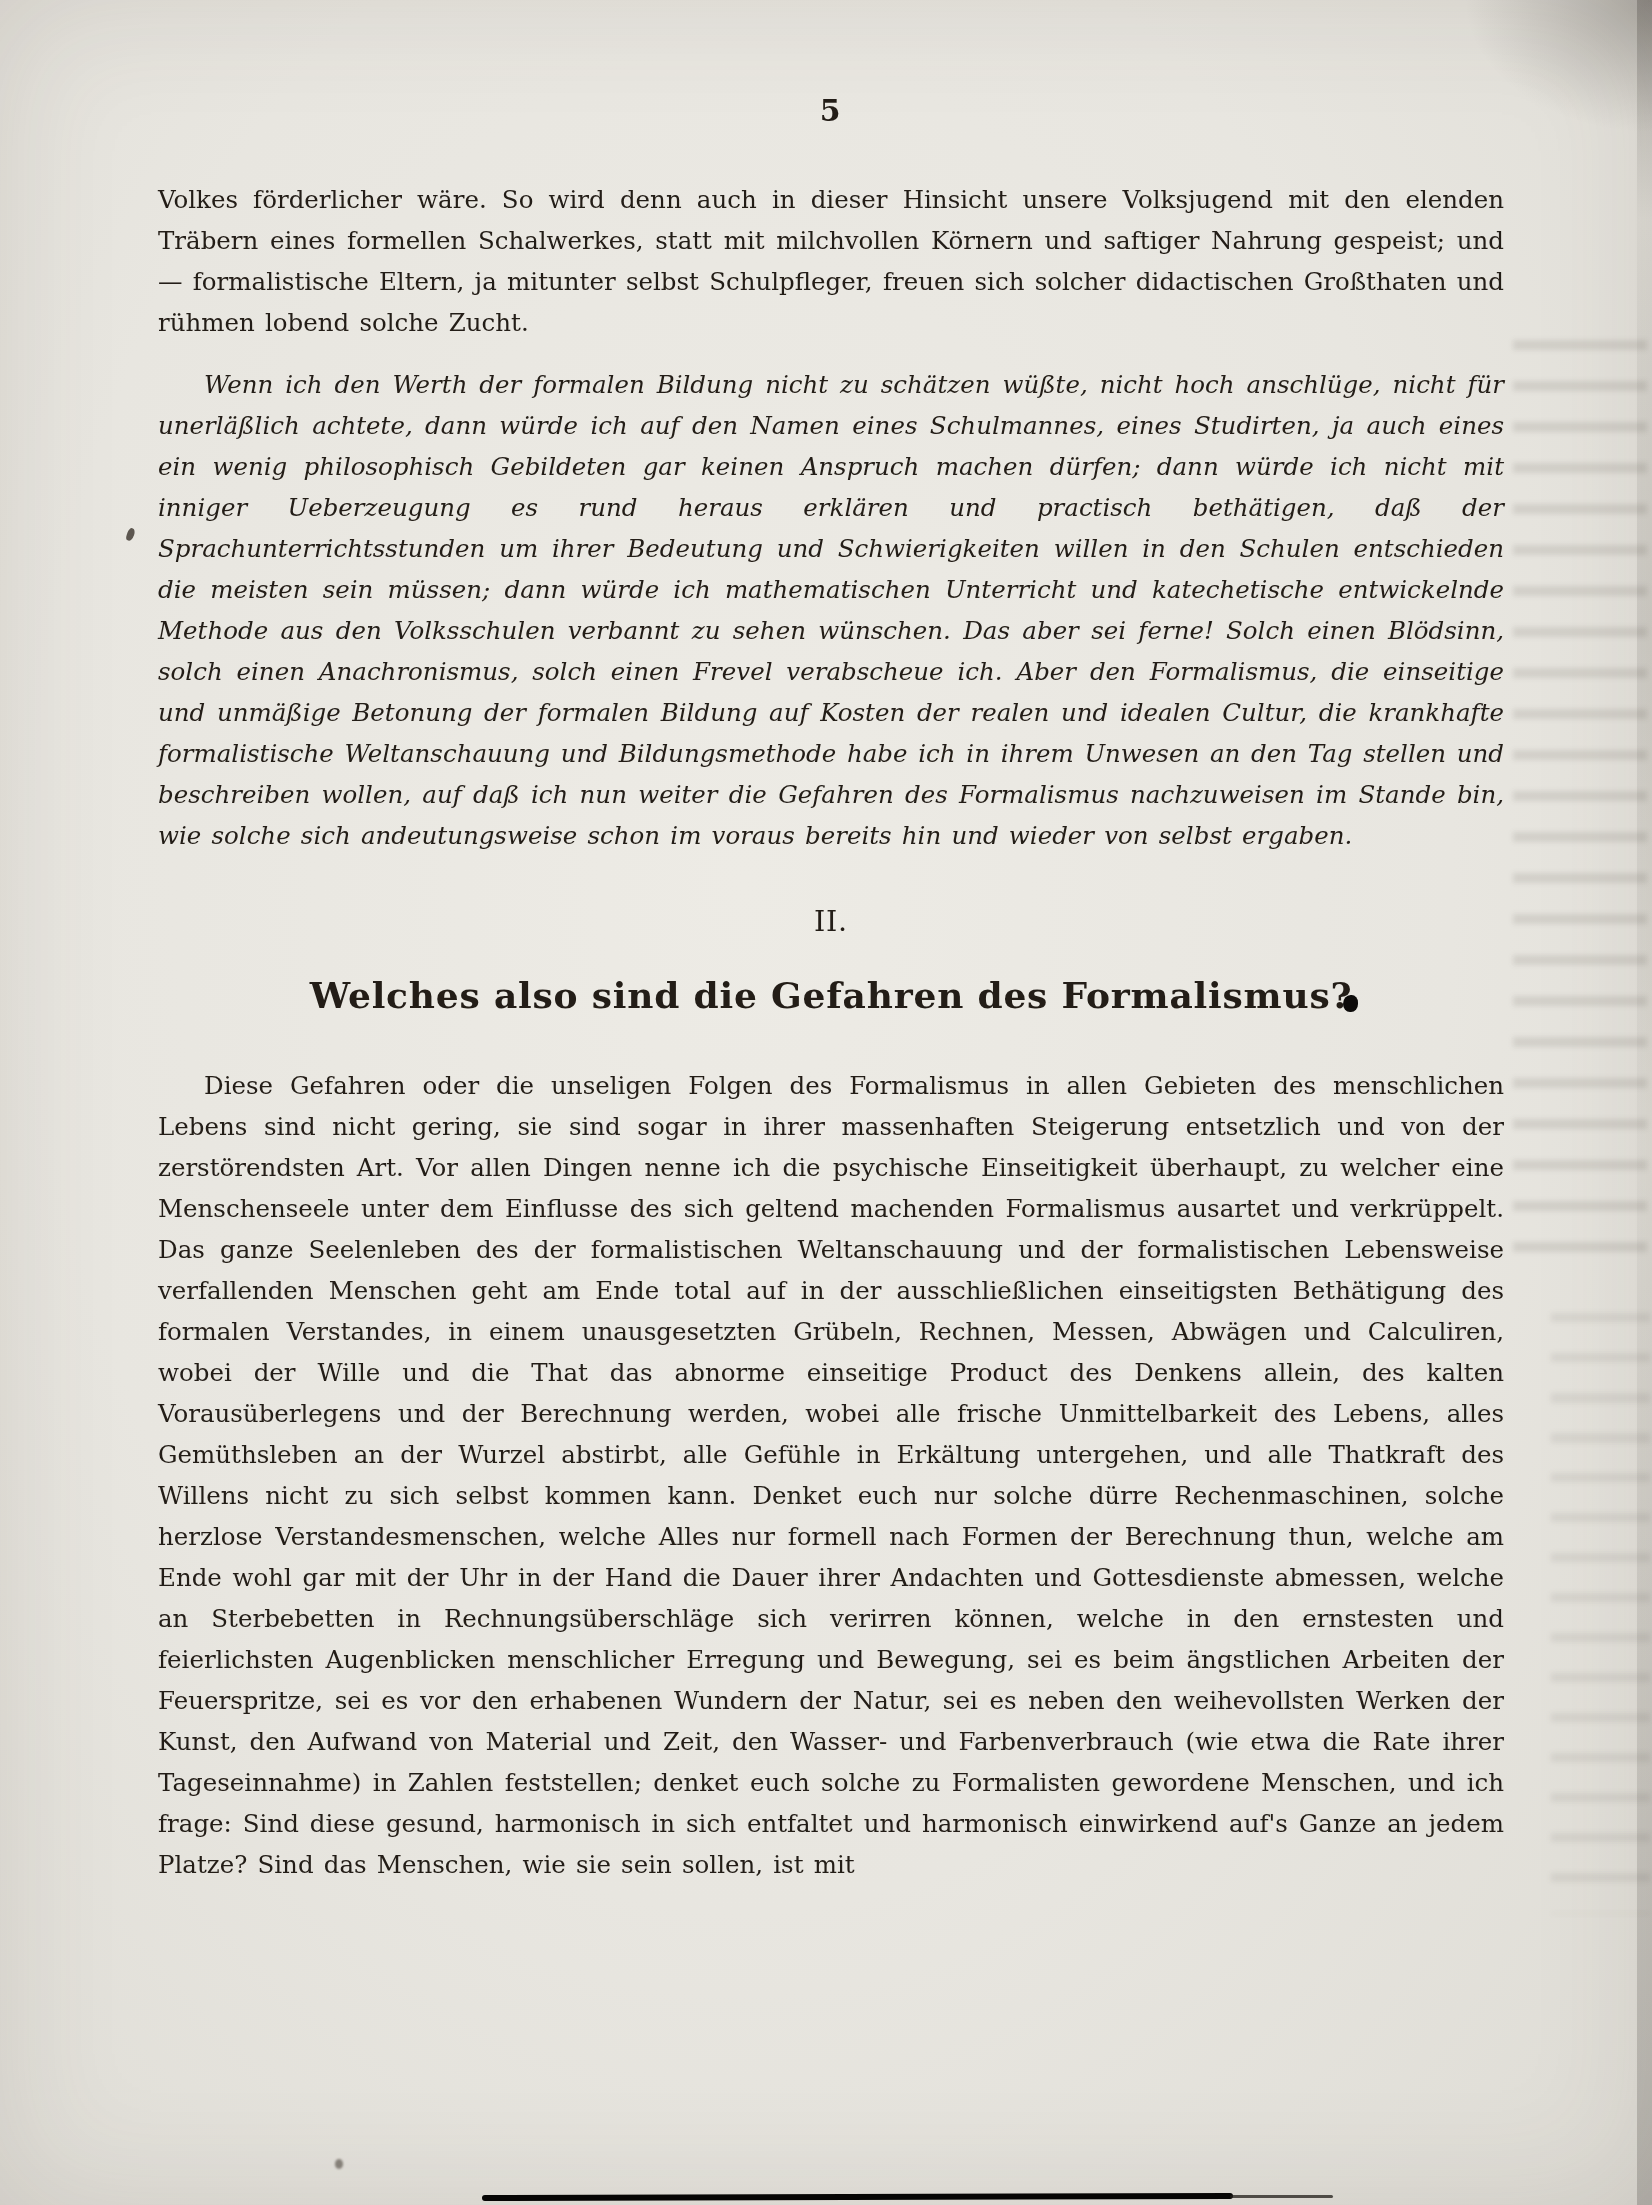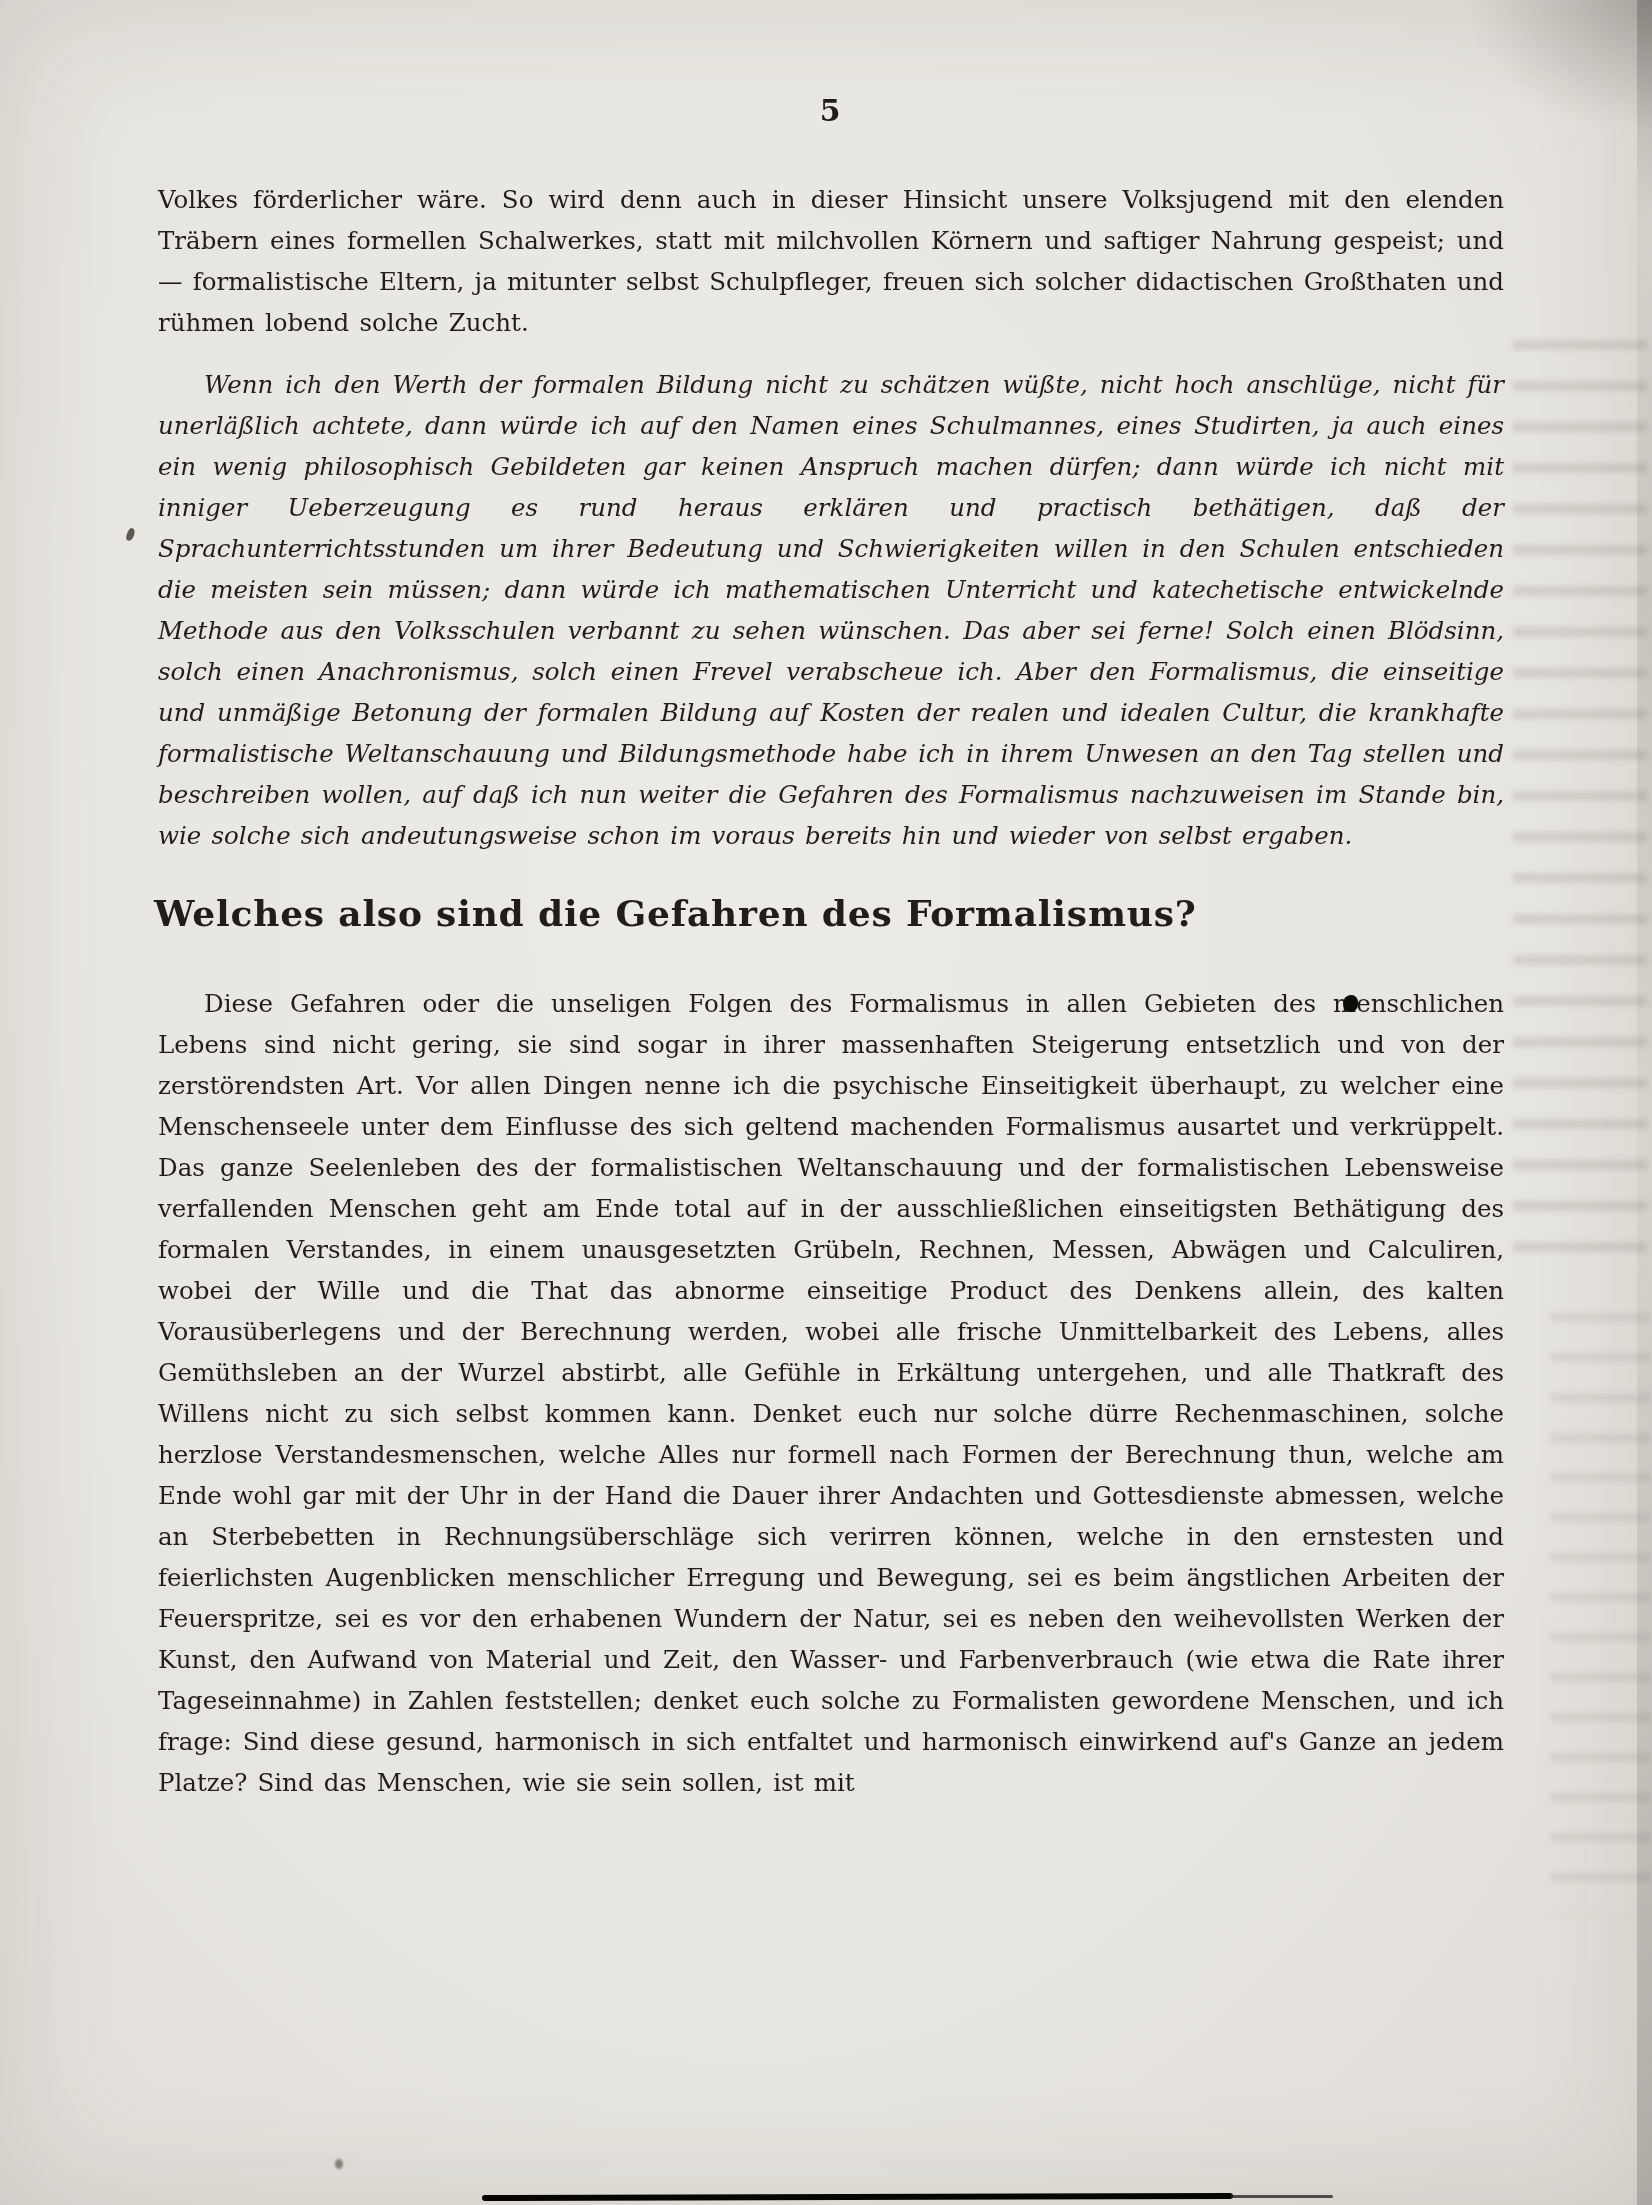--- a/index.html
+++ b/index.html
@@ -52,20 +52,21 @@
     font-style: italic;
   }
   .section-number {
     margin-top: 49px;
     text-align: center;
     font-size: 28.5px;
     letter-spacing: 0.8px;
   }
   .section-heading {
     margin: 36px 0 0 0;
+    text-align: center;
     font-size: 36px;
     font-weight: bold;
     letter-spacing: 0.8px;
   }
   p.para.after-heading {
     margin-top: 49px;
   }
 
   
   .corner-shade {
@@ -173,20 +174,21 @@
 
 <div class="scan">
 
   <div class="content">
     <div class="page-number">5</div>
 
     <p class="para continuation">Volkes förderlicher wäre.  So wird denn auch in dieser Hinsicht unsere Volksjugend mit den elenden Träbern eines formellen Schalwerkes, statt mit milchvollen Körnern und saftiger Nahrung gespeist; und — formalistische Eltern, ja mitunter selbst Schulpfleger, freuen sich solcher didactischen Großthaten und rühmen lobend solche Zucht.</p>
 
     <p class="para follows">Wenn ich den Werth der formalen Bildung nicht zu schätzen wüßte, nicht hoch anschlüge, nicht für unerläßlich achtete, dann würde ich auf den Namen eines Schulmannes, eines Studirten, ja auch eines ein wenig philosophisch Gebildeten gar keinen Anspruch machen dürfen; dann würde ich nicht mit inniger Ueberzeugung es rund heraus erklären und practisch bethätigen, daß der Sprachunterrichtsstunden um ihrer Bedeutung und Schwierigkeiten willen in den Schulen entschieden die meisten sein müssen; dann würde ich mathematischen Unterricht und katechetische entwickelnde Methode aus den Volksschulen verbannt zu sehen wünschen.  Das aber sei ferne! Solch einen Blödsinn, solch einen Anachronismus, solch einen Frevel verabscheue ich.  Aber den Formalismus, die einseitige und unmäßige Betonung der formalen Bildung auf Kosten der realen und idealen Cultur, die krankhafte formalistische Weltanschauung und Bildungsmethode habe ich in ihrem Unwesen an den Tag stellen und beschreiben wollen, auf daß ich nun weiter die Gefahren des Formalismus nachzuweisen im Stande bin, wie solche sich andeutungsweise schon im voraus bereits hin und wieder von selbst ergaben.</p>
 
+    <div class="section-number">II.</div>
 
     <h1 class="section-heading">Welches also sind die Gefahren des Formalismus?</h1>
 
     <p class="para after-heading">Diese Gefahren oder die unseligen Folgen des Formalismus in allen Gebieten des menschlichen Lebens sind nicht gering, sie sind sogar in ihrer massenhaften Steigerung entsetzlich und von der zerstörendsten Art.  Vor allen Dingen nenne ich die psychische Einseitigkeit überhaupt, zu welcher eine Menschenseele unter dem Einflusse des sich geltend machenden Formalismus ausartet und verkrüppelt.  Das ganze Seelenleben des der formalistischen Weltanschauung und der formalistischen Lebensweise verfallenden Menschen geht am Ende total auf in der ausschließlichen einseitigsten Bethätigung des formalen Verstandes, in einem unausgesetzten Grübeln, Rechnen, Messen, Abwägen und Calculiren, wobei der Wille und die That das abnorme einseitige Product des Denkens allein, des kalten Vorausüberlegens und der Berechnung werden, wobei alle frische Unmittelbarkeit des Lebens, alles Gemüthsleben an der Wurzel abstirbt, alle Gefühle in Erkältung untergehen, und alle Thatkraft des Willens nicht zu sich selbst kommen kann.  Denket euch nur solche dürre Rechenmaschinen, solche herzlose Verstandesmenschen, welche Alles nur formell nach Formen der Berechnung thun, welche am Ende wohl gar mit der Uhr in der Hand die Dauer ihrer Andachten und Gottesdienste abmessen, welche an Sterbebetten in Rechnungsüberschläge sich verirren können, welche in den ernstesten und feierlichsten Augenblicken menschlicher Erregung und Bewegung, sei es beim ängstlichen Arbeiten der Feuerspritze, sei es vor den erhabenen Wundern der Natur, sei es neben den weihevollsten Werken der Kunst, den Aufwand von Material und Zeit, den Wasser- und Farbenverbrauch (wie etwa die Rate ihrer Tageseinnahme) in Zahlen feststellen; denket euch solche zu Formalisten gewordene Menschen, und ich frage: Sind diese gesund, harmonisch in sich entfaltet und harmonisch einwirkend auf's Ganze an jedem Platze?  Sind das Menschen, wie sie sein sollen, ist mit</p>
   </div>
 
   <div class="corner-shade"></div>
   <div class="right-edge"></div>
   <div class="bleed-upper"></div>
   <div class="bleed-lower"></div>

